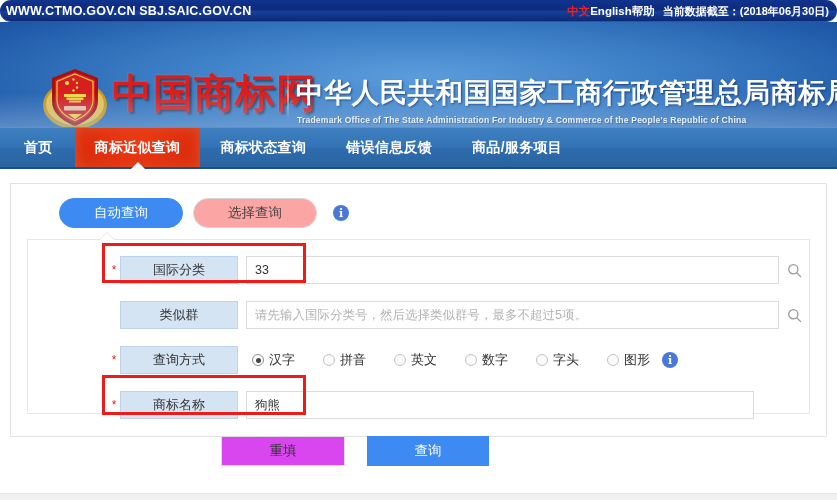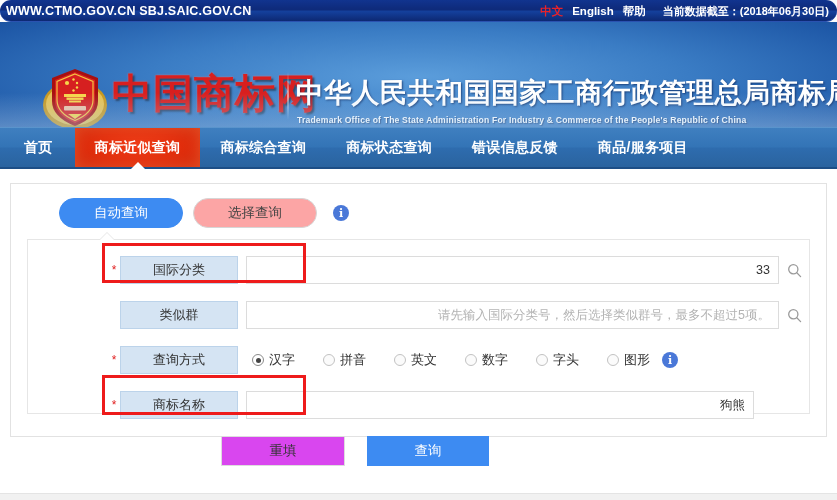--- a/index.html
+++ b/index.html
@@ -24,21 +24,21 @@
   .topbar-left {
     color: #ffffff;
     font-size: 12.5px;
     font-weight: bold;
     letter-spacing: .2px;
     padding-left: 6px;
     white-space: nowrap;
   }
   .topbar-right {
     position: absolute; right: 8px; top: 0;
-    height: 22px; display: flex; align-items: center; gap: 9px;
+    height: 22px; display: flex; align-items: center; 
     white-space: nowrap;
   }
   .topbar-right .lk { color: #ffffff; font-size: 11.5px; font-weight: bold; }
   .topbar-right .lk.cn { color: #e8232a; }
   .topbar-right .date { color: #ffffff; font-size: 11px; font-weight: bold; margin-left: 8px; }
 
   
   .banner {
     position: relative; height: 105px;
     background:
@@ -161,21 +161,20 @@
     background: #d5e4f3; border: 1px solid #bcd3ea;
     display: flex; align-items: center; justify-content: center;
     font-size: 13px; color: #333333; white-space: nowrap;
   }
   .inp {
     height: 28px; flex: 1 1 auto; margin-left: 8px;
     border: 1px solid #dcdcdc; background: #ffffff;
     font-size: 12.5px; color: #333333;
     padding: 0 8px; outline: none;
     font-family: "Liberation Sans", "DejaVu Sans", sans-serif;
-    text-align: right;
   }
   .inp::placeholder { color: #b3b3b3; }
   .inp.narrow { flex: 0 0 508px; }
   .search-btn {
     width: 30px; flex: none; display: flex; align-items: center; justify-content: center;
     cursor: pointer;
   }
   .search-btn svg { display: block; }
   .spacer30 { width: 30px; flex: none; }
 
@@ -253,21 +252,20 @@
     </span>
     <div class="logo-cn">中国商标网</div>
     <div class="logo-divider"></div>
     <div class="title-cn">中华人民共和国国家工商行政管理总局商标局</div>
     <div class="title-en">Trademark Office of The State Administration For Industry &amp; Commerce of the People's Republic of China</div>
   </div>
 
   <div class="nav">
     <div class="nav-item home">首页</div>
     <div class="nav-item active">商标近似查询</div>
-    <div class="nav-item">商标综合查询</div>
     <div class="nav-item">商标状态查询</div>
     <div class="nav-item">错误信息反馈</div>
     <div class="nav-item">商品/服务项目</div>
   </div>
 
   <div class="content">
     <div class="panel">
 
       <div class="tabs">
         <div class="pill active">自动查询</div>

